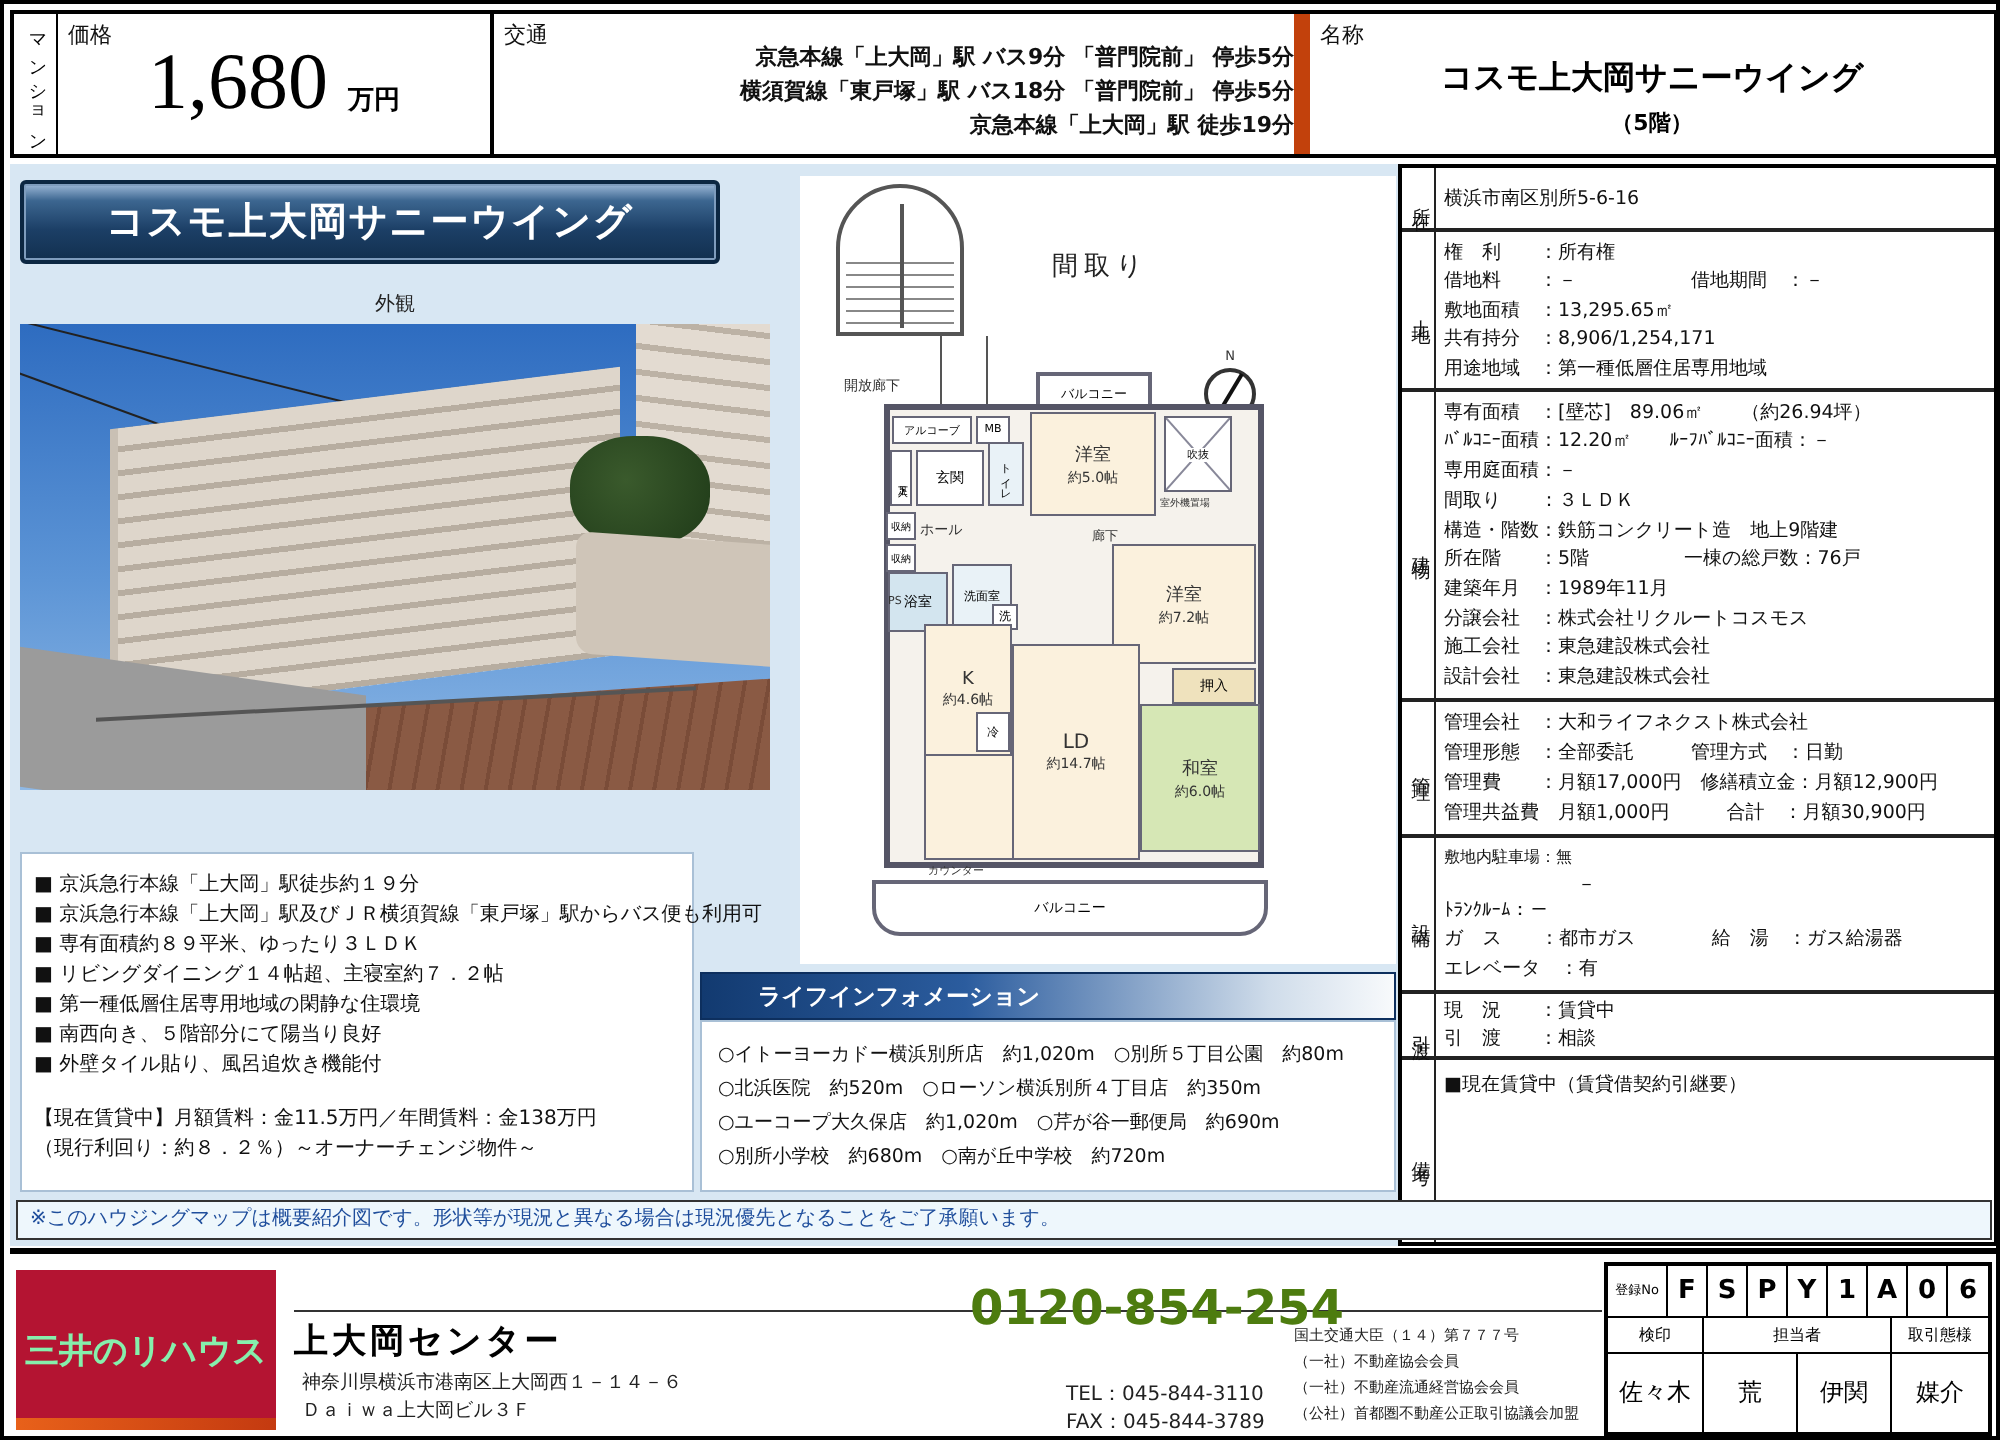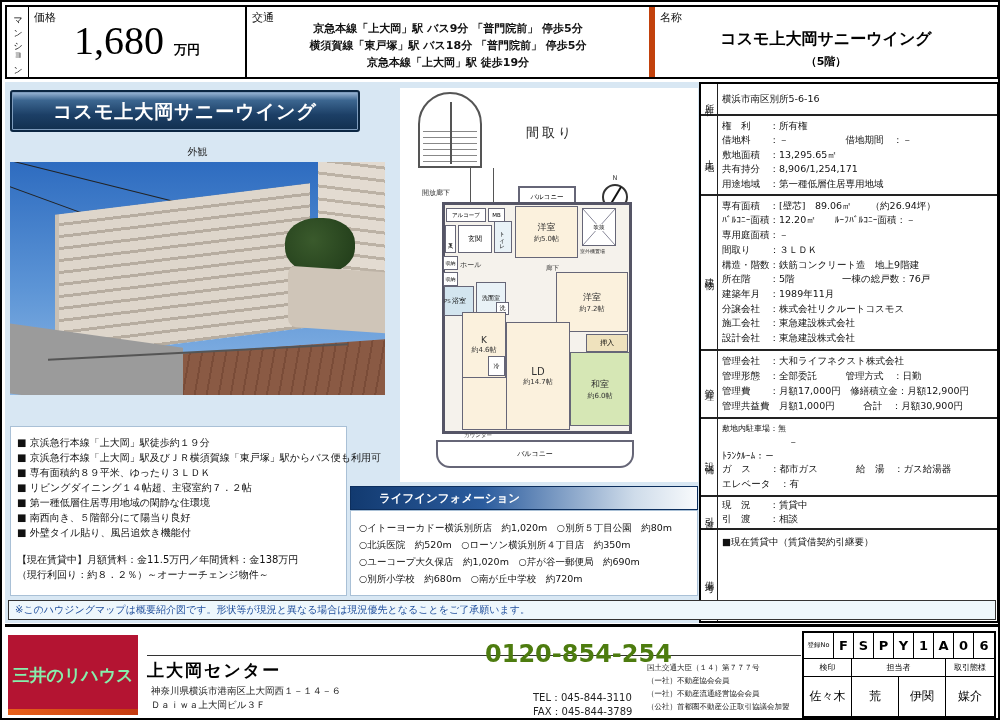--- a/index.html
+++ b/index.html
@@ -8,21 +8,21 @@
 
   
   .hdr { position:absolute; left:3px; top:3px; width:994px; height:74px; display:flex; border:2px solid #000; background:#fff; }
   .hdr-cat { width:22px; border-right:1px solid #000; display:flex; align-items:center; justify-content:center;
              writing-mode:vertical-rl; font-size:9px; letter-spacing:2px; }
   .hdr-price { width:218px; border-right:2px solid #000; position:relative; }
   .cell-lbl { position:absolute; top:3px; left:5px; font-size:11px; color:#111; }
   .price-val { position:absolute; top:10px; left:0; width:100%; text-align:center;
                font-family:"Liberation Serif","DejaVu Serif",serif; font-size:40px; color:#000; }
   .price-unit { font-family:Liberation Serif, serif; font-size:13px; font-weight:bold; }
-  .hdr-access { flex:1; border-right:6px solid #c2410c; position:relative; text-align:center; padding-top:13px; }
+  .hdr-access { flex:1; border-right:8px solid #c2410c; position:relative; text-align:right; padding-top:13px; }
   .access-line { font-size:11px; font-weight:bold; line-height:17px; color:#111; }
   .hdr-name { width:342px; position:relative; text-align:center; }
   .name-main { margin-top:22px; font-size:16px; font-weight:bold; }
   .name-floor { font-size:11px; font-weight:bold; margin-top:4px; }
 
   
   .main-bg { position:absolute; left:3px; top:80px; width:994px; height:541px; background:#d8e7f3; }
 
   
   .banner { position:absolute; left:8px; top:88px; width:350px; height:42px;

